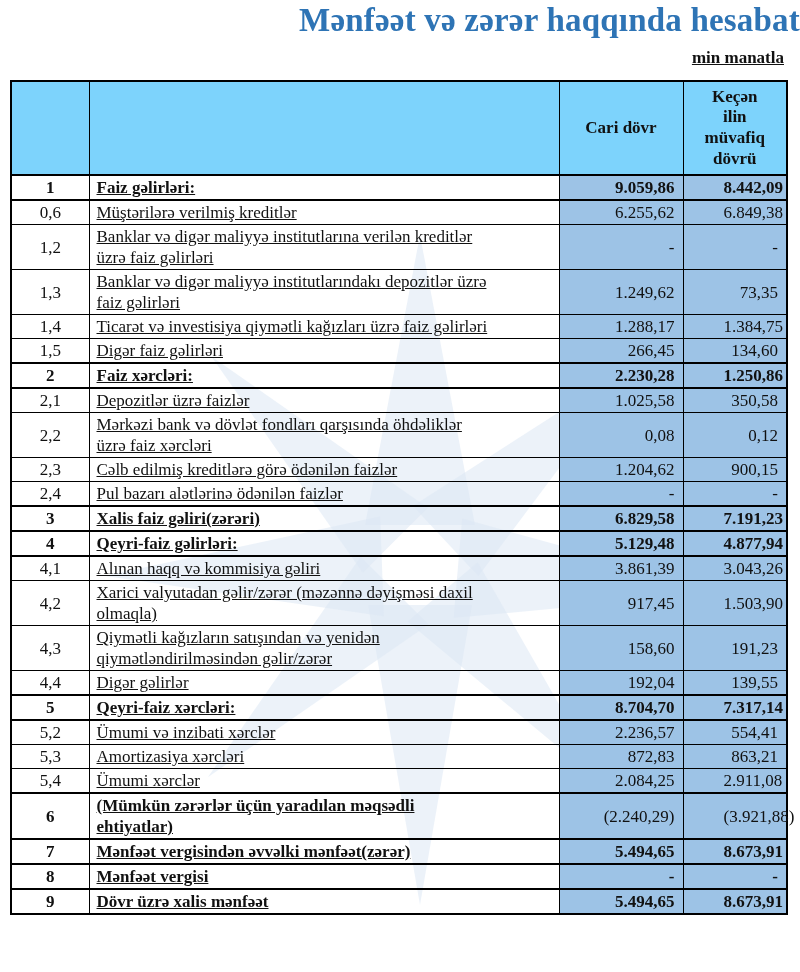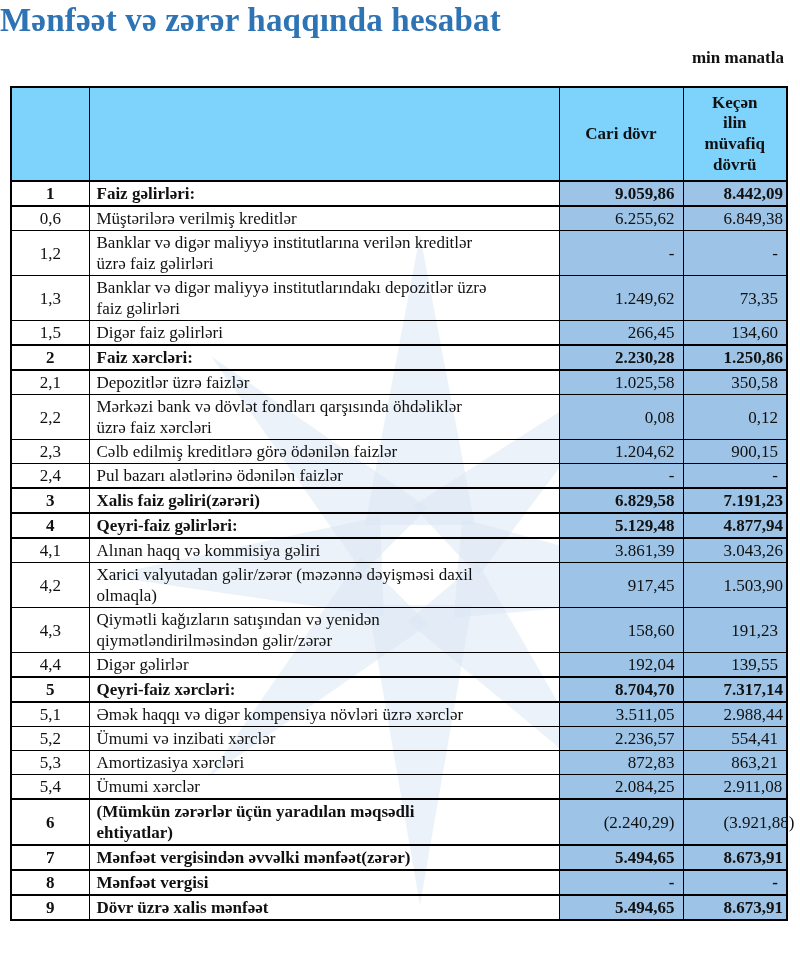--- a/index.html
+++ b/index.html
@@ -22,32 +22,33 @@
     position:absolute;
     left:90px;top:220px;
     width:660px;height:700px;
     z-index:0;
     pointer-events:none;
   }
   .watermark polygon{fill:var(--wm-color);opacity:.55;}
   h1.title{
     position:relative;z-index:1;
     margin:2px 0 6px 0;
-    text-align:left;
+    text-align:right;
     color:var(--title-color);
     font-size:33px;
     font-weight:bold;
     letter-spacing:.2px;
   }
   .unit-note{
     position:relative;z-index:1;
     text-align:right;
-    margin:9px 16px 18px 0;
+    margin:9px 16px 12px 0;
     font-weight:bold;
     font-size:17px;
+    text-decoration:underline;
   }
   table.pl{
     position:relative;z-index:1;
     margin-left:10px;
     width:776px;
     border-collapse:collapse;
     table-layout:fixed;
     border:2px solid var(--border);
     background:transparent;
   }
@@ -68,21 +69,21 @@
   }
   th.wrap{white-space:pre-line;line-height:1.22;}
   tbody td{
     font-size:17px;
     line-height:21px;
     vertical-align:middle;
     padding:1px 4px;
   }
   tbody tr{height:23px;}
   td.c-num{text-align:center;padding:1px 2px;}
-  td.c-label{padding-left:7px;padding-right:4px;white-space:pre-line;}
+  td.c-label{padding-left:7px;padding-right:4px;white-space:pre-line;text-decoration:underline;}
   td.c-val{
     background:var(--cell-bg);
     text-align:right;
     padding-right:8px;
     padding-left:40px;
   }
   tr.section td{
     font-weight:bold;
     border-top:2px solid var(--border);
     border-bottom:2px solid var(--border);
@@ -148,20 +149,26 @@
         <td class="c-val">-</td>
       </tr>
       <tr>
         <td class="c-num">1,3</td>
         <td class="c-label">Banklar və digər maliyyə institutlarındakı depozitlər üzrə
 faiz gəlirləri</td>
         <td class="c-val">1.249,62</td>
         <td class="c-val">73,35</td>
       </tr>
       <tr>
+        <td class="c-num">1,4</td>
+        <td class="c-label">Ticarət və investisiya qiymətli kağızları üzrə faiz gəlirləri</td>
+        <td class="c-val">1.288,17</td>
+        <td class="c-val">1.384,75</td>
+      </tr>
+      <tr>
         <td class="c-num">1,5</td>
         <td class="c-label">Digər faiz gəlirləri</td>
         <td class="c-val">266,45</td>
         <td class="c-val">134,60</td>
       </tr>
       <tr class="section">
         <td class="c-num">2</td>
         <td class="c-label">Faiz xərcləri:</td>
         <td class="c-val">2.230,28</td>
         <td class="c-val">1.250,86</td>
@@ -227,26 +234,20 @@
         <td class="c-num">4,4</td>
         <td class="c-label">Digər gəlirlər</td>
         <td class="c-val">192,04</td>
         <td class="c-val">139,55</td>
       </tr>
       <tr class="section">
         <td class="c-num">5</td>
         <td class="c-label">Qeyri-faiz xərcləri:</td>
         <td class="c-val">8.704,70</td>
         <td class="c-val">7.317,14</td>
-      </tr>
-      <tr>
-        <td class="c-num">5,1</td>
-        <td class="c-label">Əmək haqqı və digər kompensiya növləri üzrə xərclər</td>
-        <td class="c-val">3.511,05</td>
-        <td class="c-val">2.988,44</td>
       </tr>
       <tr>
         <td class="c-num">5,2</td>
         <td class="c-label">Ümumi və inzibati xərclər</td>
         <td class="c-val">2.236,57</td>
         <td class="c-val">554,41</td>
       </tr>
       <tr>
         <td class="c-num">5,3</td>
         <td class="c-label">Amortizasiya xərcləri</td>

